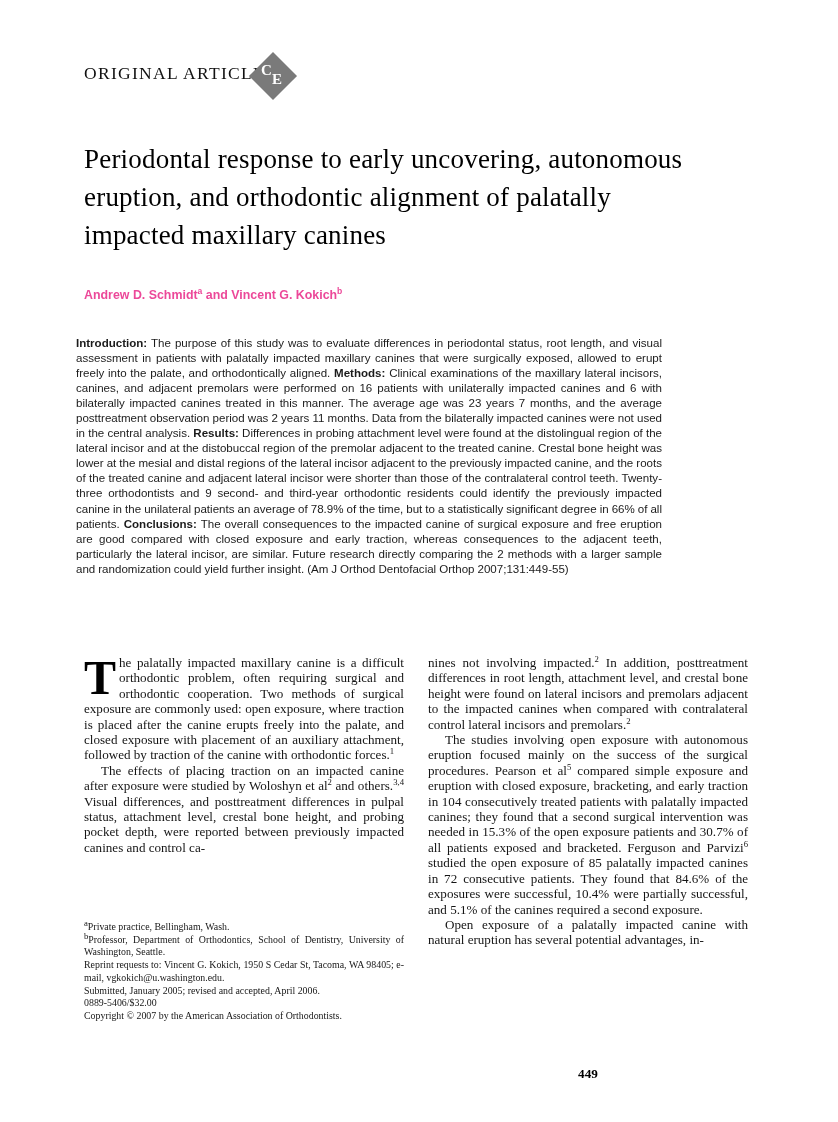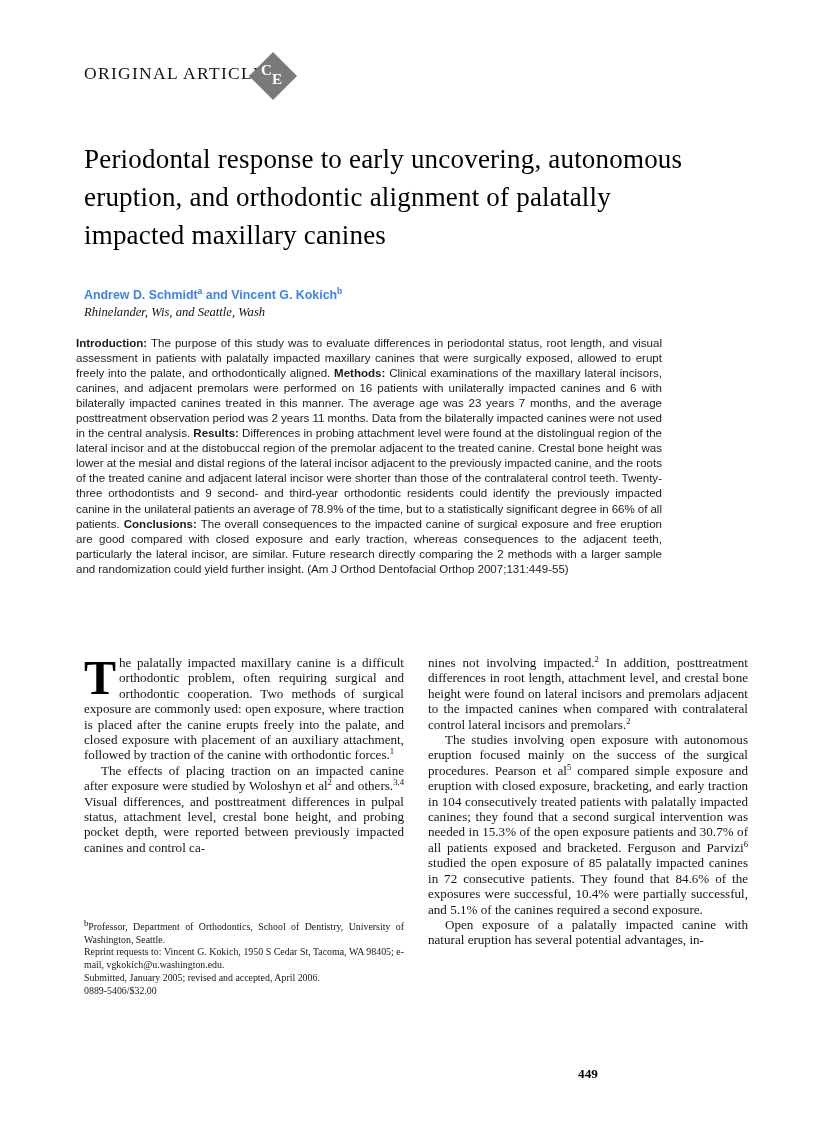--- a/index.html
+++ b/index.html
@@ -96,21 +96,21 @@
 
   
   .authors {
     position: absolute;
     left: 84px;
     top: 288px;
     width: 620px;
     font-family: "Liberation Sans", sans-serif;
     font-size: 12.4px;
     font-weight: bold;
-    color: #3b82f6;
+    color: #ec4899;
   }
   .authors sup {
     font-size: 8.6px;
     vertical-align: super;
     line-height: 0;
   }
   .affil-line {
     position: absolute;
     left: 84px;
     top: 305px;
@@ -221,21 +221,20 @@
         <span class="ce-e">E</span>
       </div>
     </div>
   </div>
 
   <h1 class="article-title">Periodontal response to early uncovering, autonomous eruption, and orthodontic alignment of palatally impacted maxillary canines</h1>
 
   <div class="authors">
     <span>Andrew D. Schmidt</span><sup>a</sup><span> and </span><span>Vincent G. Kokich</span><sup>b</sup>
   </div>
-  <div class="affil-line">Rhinelander, Wis, and Seattle, Wash</div>
 
   <div class="abstract">
     <b>Introduction:</b><span> The purpose of this study was to evaluate differences in periodontal status, root length, and visual assessment in patients with palatally impacted maxillary canines that were surgically exposed, allowed to erupt freely into the palate, and orthodontically aligned. </span><b>Methods:</b><span> Clinical examinations of the maxillary lateral incisors, canines, and adjacent premolars were performed on 16 patients with unilaterally impacted canines and 6 with bilaterally impacted canines treated in this manner. The average age was 23 years 7 months, and the average posttreatment observation period was 2 years 11 months. Data from the bilaterally impacted canines were not used in the central analysis. </span><b>Results:</b><span> Differences in probing attachment level were found at the distolingual region of the lateral incisor and at the distobuccal region of the premolar adjacent to the treated canine. Crestal bone height was lower at the mesial and distal regions of the lateral incisor adjacent to the previously impacted canine, and the roots of the treated canine and adjacent lateral incisor were shorter than those of the contralateral control teeth. Twenty-three orthodontists and 9 second- and third-year orthodontic residents could identify the previously impacted canine in the unilateral patients an average of 78.9% of the time, but to a statistically significant degree in 66% of all patients. </span><b>Conclusions:</b><span> The overall consequences to the impacted canine of surgical exposure and free eruption are good compared with closed exposure and early traction, whereas consequences to the adjacent teeth, particularly the lateral incisor, are similar. Future research directly comparing the 2 methods with a larger sample and randomization could yield further insight. (Am J Orthod Dentofacial Orthop 2007;131:449-55)</span>
   </div>
 
   <div class="col col-left">
     <p class="dropcap-para">
       <span class="dropcap">T</span><span>he palatally impacted maxillary canine is a difficult orthodontic problem, often requiring surgical and orthodontic cooperation. Two methods of surgical exposure are commonly used: open exposure, where traction is placed after the canine erupts freely into the palate, and closed exposure with placement of an auxiliary attachment, followed by traction of the canine with orthodontic forces.</span><sup>1</sup>
     </p>
     <p>
@@ -249,21 +248,23 @@
     </p>
     <p>
       <span>The studies involving open exposure with autonomous eruption focused mainly on the success of the surgical procedures. Pearson et al</span><sup>5</sup><span> compared simple exposure and eruption with closed exposure, bracketing, and early traction in 104 consecutively treated patients with palatally impacted canines; they found that a second surgical intervention was needed in 15.3% of the open exposure patients and 30.7% of all patients exposed and bracketed. Ferguson and Parvizi</span><sup>6</sup><span> studied the open exposure of 85 palatally impacted canines in 72 consecutive patients. They found that 84.6% of the exposures were successful, 10.4% were partially successful, and 5.1% of the canines required a second exposure.</span>
     </p>
     <p>
       <span>Open exposure of a palatally impacted canine with natural eruption has several potential advantages, in-</span>
     </p>
   </div>
 
   <div class="footnotes">
+    <div><sup>a</sup><span>Private practice, Bellingham, Wash.</span></div>
     <div><sup>b</sup><span>Professor, Department of Orthodontics, School of Dentistry, University of Washington, Seattle.</span></div>
     <div>Reprint requests to: Vincent G. Kokich, 1950 S Cedar St, Tacoma, WA 98405; e-mail, vgkokich@u.washington.edu.</div>
     <div>Submitted, January 2005; revised and accepted, April 2006.</div>
     <div>0889-5406/$32.00</div>
+    <div>Copyright © 2007 by the American Association of Orthodontists.</div>
   </div>
 
   <div class="page-number">449</div>
 
 </div>
 
 </body></html>

